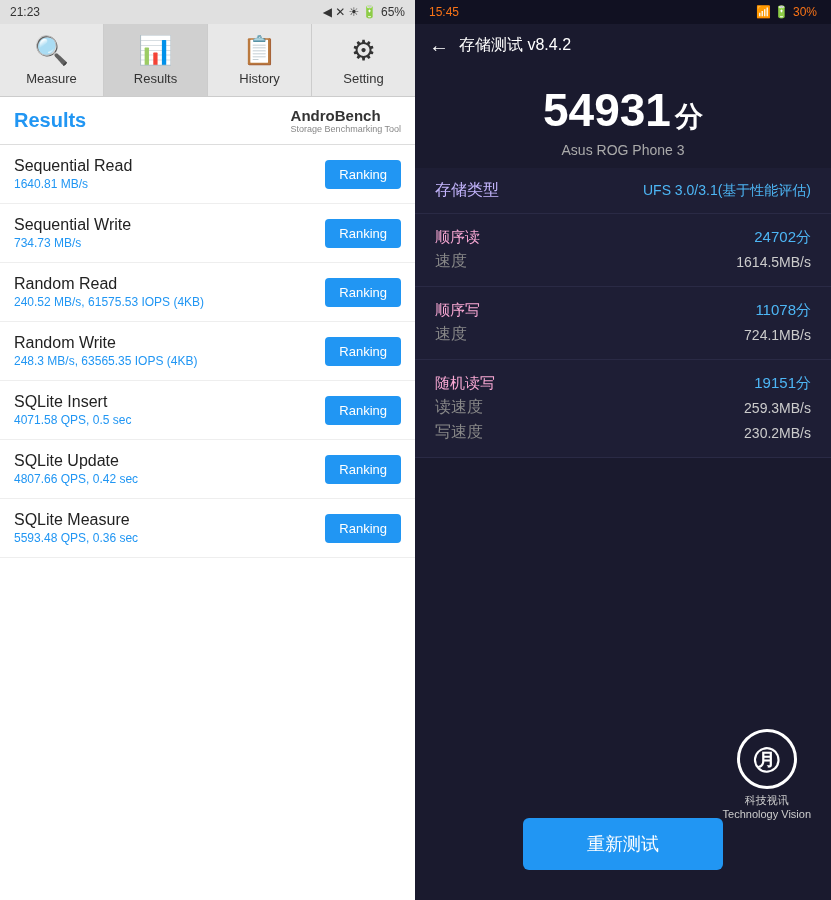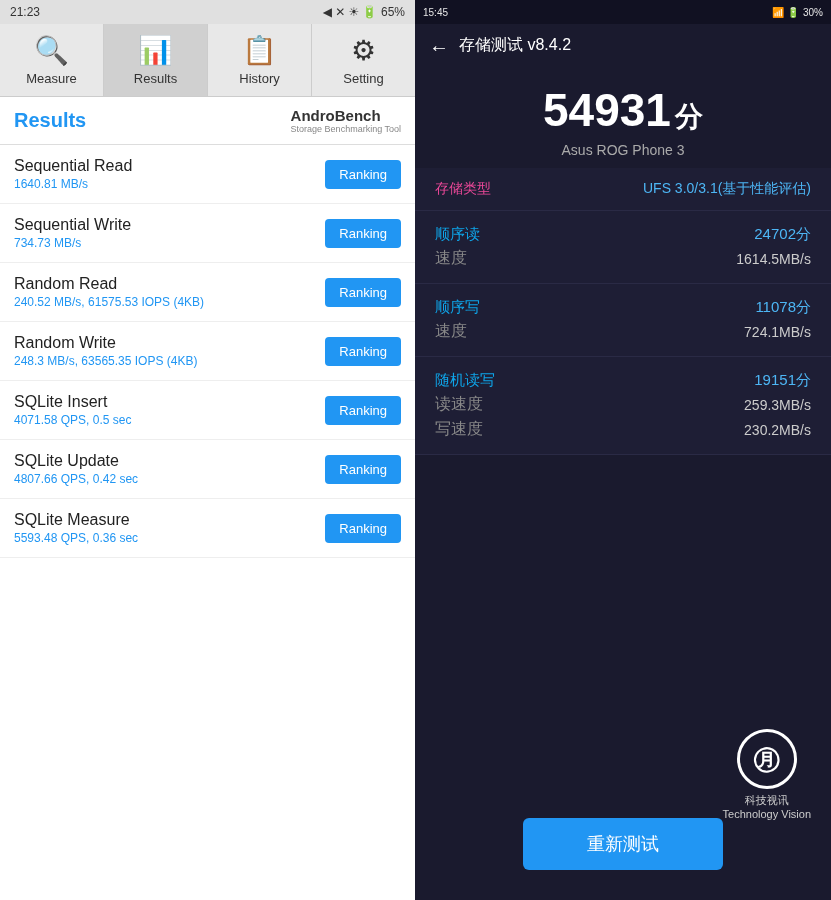--- a/index.html
+++ b/index.html
@@ -144,23 +144,23 @@
       display: flex;
       flex-direction: column;
       color: #fff;
     }
 
     .status-bar-right {
       background: #111122;
       height: 24px;
       display: flex;
       align-items: center;
-      padding: 0 8px;
-      font-size: 10px;
-      color: #e5e5e5;
+      padding: 0 14px;
+      font-size: 12px;
+      color: #f97316;
       justify-content: space-between;
     }
 
     .top-nav-right {
       display: flex;
       align-items: center;
       padding: 10px 14px;
       background: #1a1a2e;
     }
 
@@ -211,43 +211,43 @@
 
     .storage-type-row {
       display: flex;
       justify-content: space-between;
       align-items: center;
       padding: 12px 20px;
       border-bottom: 1px solid #2a2a45;
     }
 
     .storage-label {
-      font-size: 14px;
-      color: #ec4899;
+      font-size: 16px;
+      color: #c4b5fd;
     }
 
     .storage-value {
       font-size: 14px;
       color: #4db6f5;
     }
 
     .metric-section {
       border-bottom: 1px solid #2a2a45;
       padding: 14px 20px;
     }
 
     .metric-title-row {
       display: flex;
       justify-content: space-between;
       align-items: center;
     }
 
     .metric-name {
       font-size: 15px;
-      color: #0ea5e9;
+      color: #f9a8d4;
       font-family: Liberation Serif, serif;
     }
 
     .metric-score {
       font-size: 15px;
       color: #4db6f5;
     }
 
     .metric-detail-row {
       display: flex;

